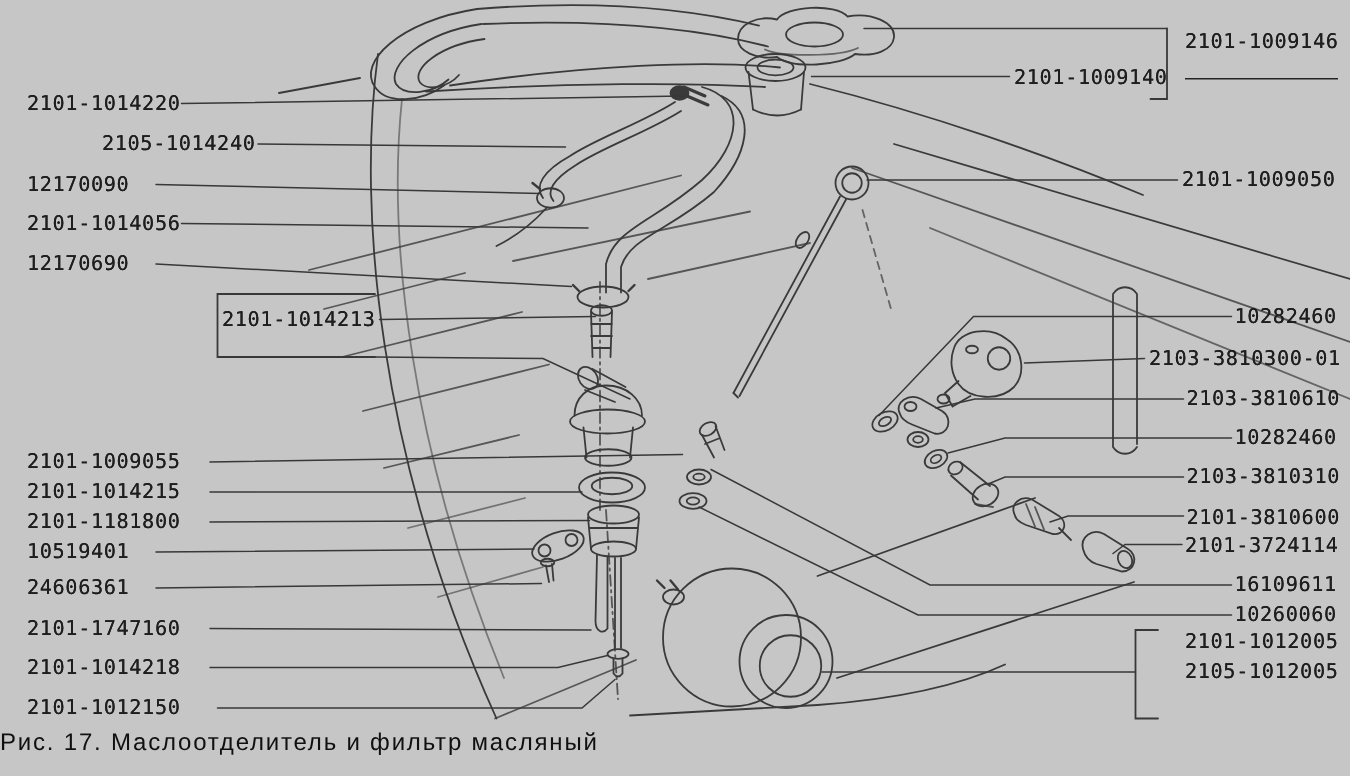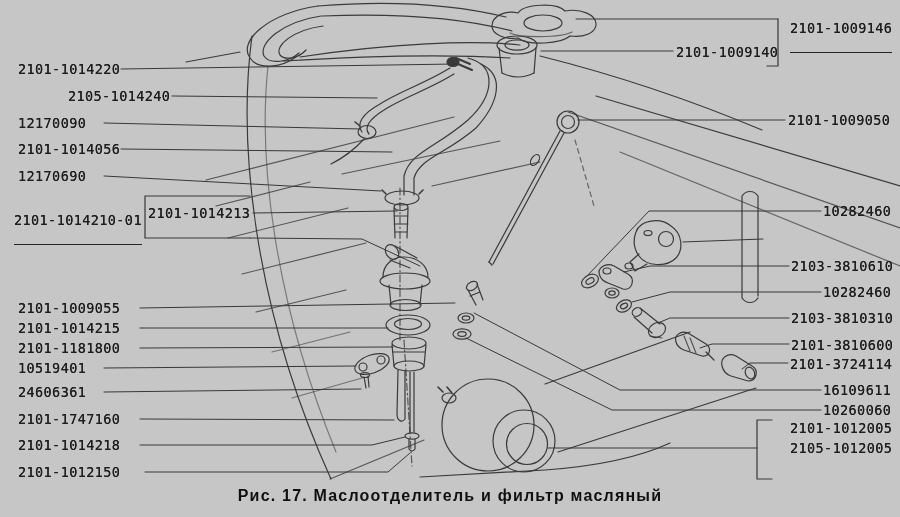--- a/index.html
+++ b/index.html
@@ -20,24 +20,24 @@
     white-space:nowrap;
     text-shadow:0 0 .4px #1e1e1e;
   }
   .plabel.u{
     border-bottom:1.4px solid #242424;
     padding-bottom:16px;
   }
   #caption{
     position:absolute;
     left:0;top:487px;width:900px;
-    text-align:center;
+    text-align:left;
     font-family:"Liberation Sans", sans-serif;
     font-size:16px;
-    font-weight:bold;
+    font-weight:normal;
     letter-spacing:1.2px;
     color:#101010;
   }
 </style>
 </head>
 <body>
 
 <div id="page">
 
   <svg id="artwork" width="900" height="517" viewBox="0 0 900 517" fill="none" stroke="#3a3a3a" stroke-width="1.2" stroke-linecap="round">
@@ -241,35 +241,35 @@
       <path d="M 778,19 L 778,66 L 767,66"></path>
       <path d="M 772,420 L 757,420 L 757,479 L 772,479"></path>
     </g>
   </svg>
 
   <div class="plabel" style="left:18px;top:62px">2101-1014220</div>
   <div class="plabel" style="left:68px;top:89px">2105-1014240</div>
   <div class="plabel" style="left:18px;top:116px">12170090</div>
   <div class="plabel" style="left:18px;top:142px">2101-1014056</div>
   <div class="plabel" style="left:18px;top:169px">12170690</div>
-  <div class="plabel u" style="left:14px;top:213px">2101-1014210-01</div>
   <div class="plabel" style="left:148px;top:206px">2101-1014213</div>
   <div class="plabel" style="left:18px;top:301px">2101-1009055</div>
   <div class="plabel" style="left:18px;top:321px">2101-1014215</div>
   <div class="plabel" style="left:18px;top:341px">2101-1181800</div>
   <div class="plabel" style="left:18px;top:361px">10519401</div>
   <div class="plabel" style="left:18px;top:385px">24606361</div>
   <div class="plabel" style="left:18px;top:412px">2101-1747160</div>
   <div class="plabel" style="left:18px;top:438px">2101-1014218</div>
   <div class="plabel" style="left:18px;top:465px">2101-1012150</div>
 
   <div class="plabel u" style="left:790px;top:21px">2101-1009146</div>
   <div class="plabel" style="left:676px;top:45px">2101-1009140</div>
   <div class="plabel" style="left:788px;top:113px">2101-1009050</div>
   <div class="plabel" style="left:823px;top:204px">10282460</div>
+  <div class="plabel" style="left:766px;top:232px">2103-3810300-01</div>
   <div class="plabel" style="left:791px;top:259px">2103-3810610</div>
   <div class="plabel" style="left:823px;top:285px">10282460</div>
   <div class="plabel" style="left:791px;top:311px">2103-3810310</div>
   <div class="plabel" style="left:791px;top:338px">2101-3810600</div>
   <div class="plabel" style="left:790px;top:357px">2101-3724114</div>
   <div class="plabel" style="left:823px;top:383px">16109611</div>
   <div class="plabel" style="left:823px;top:403px">10260060</div>
   <div class="plabel" style="left:790px;top:421px">2101-1012005</div>
   <div class="plabel" style="left:790px;top:441px">2105-1012005</div>
 

